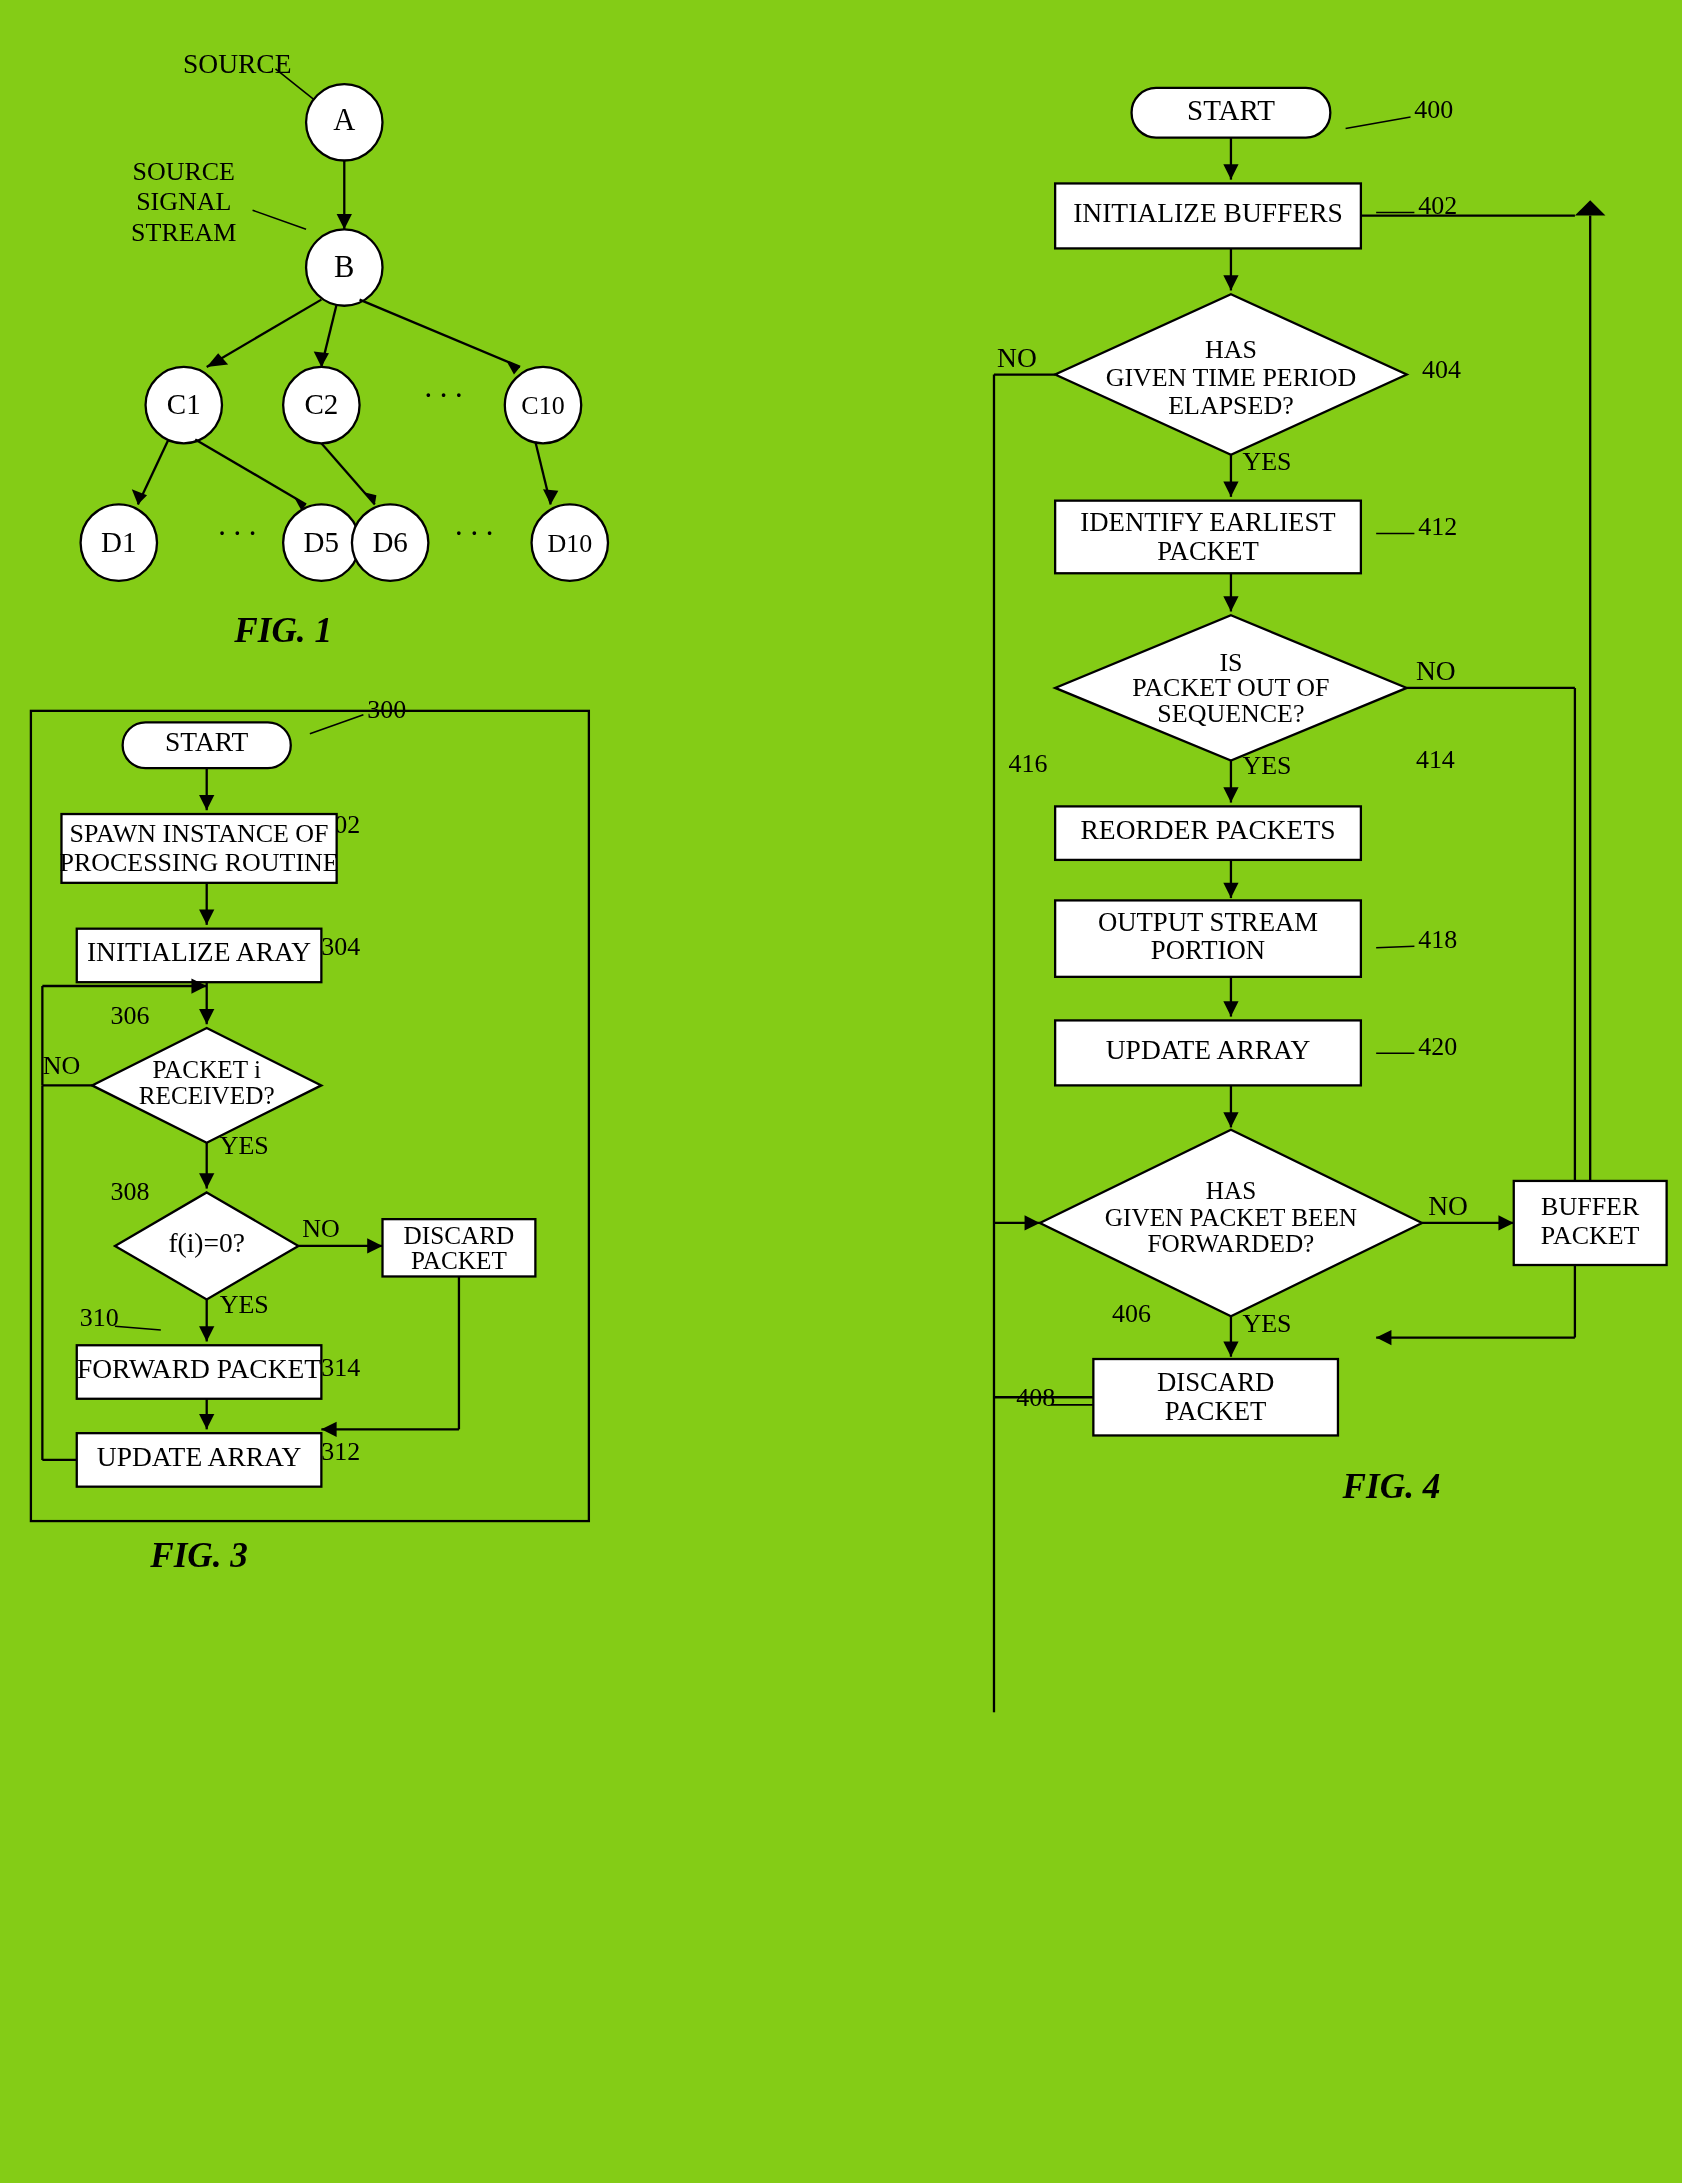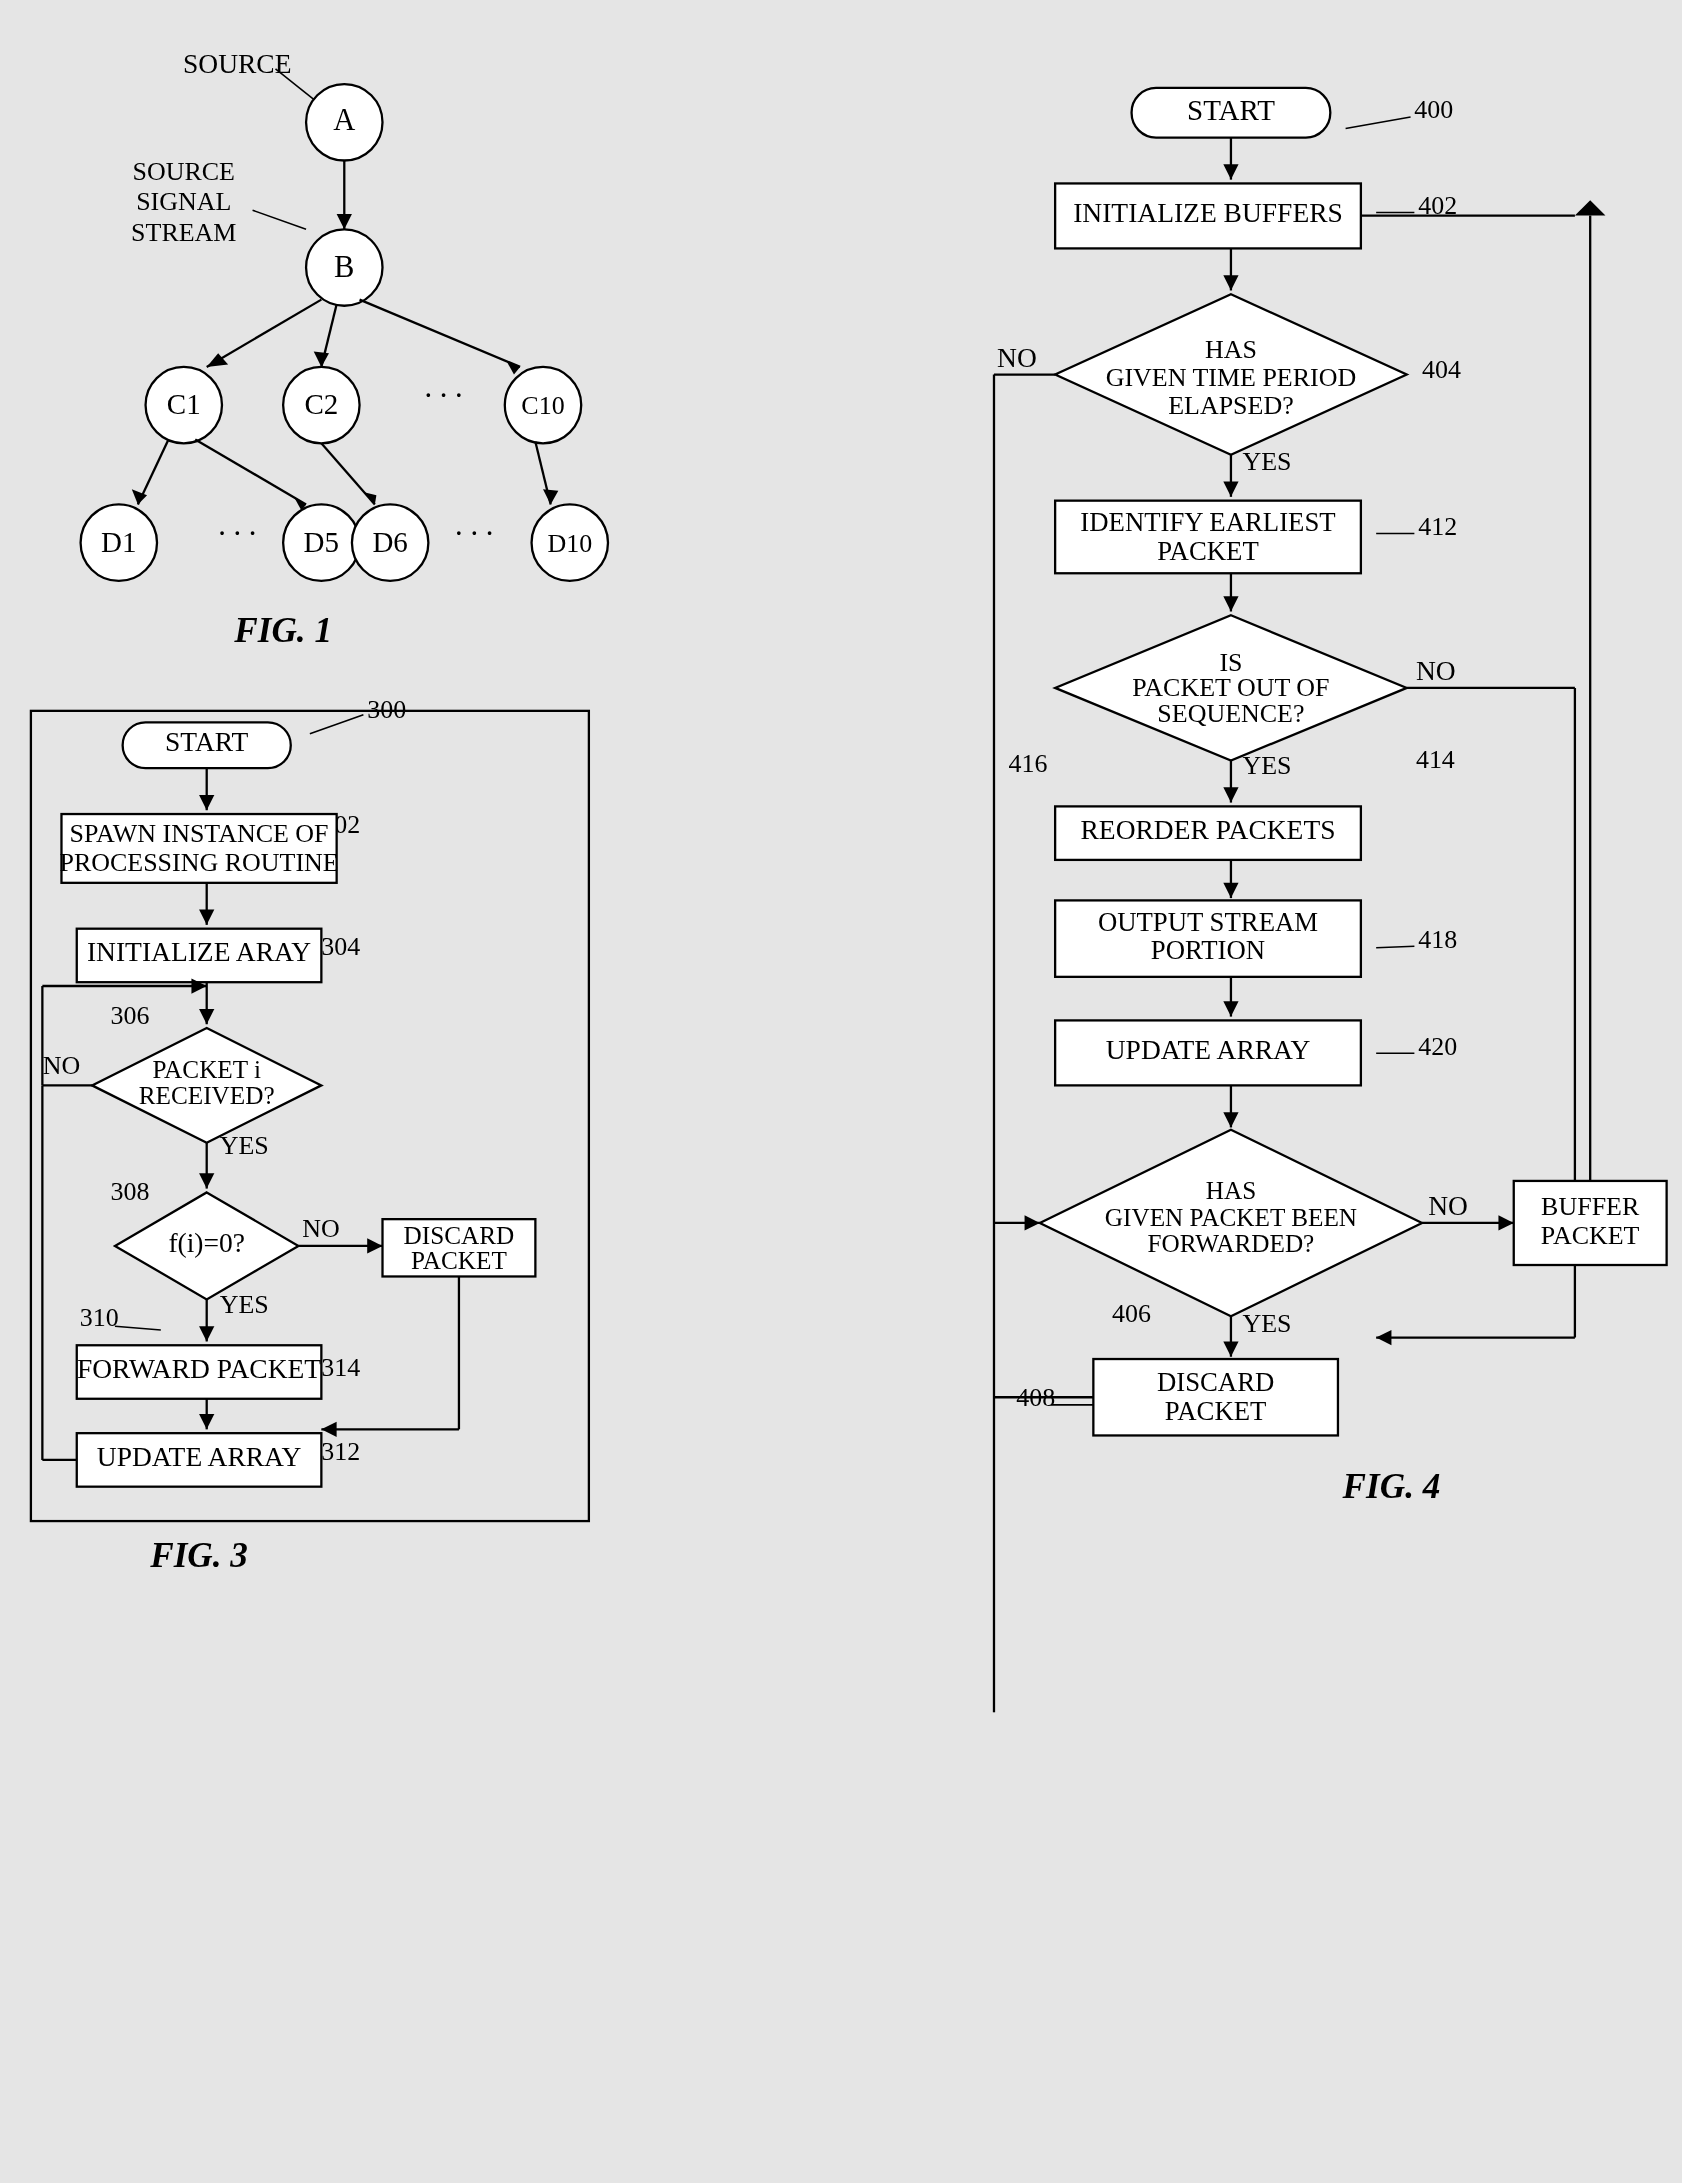--- a/index.html
+++ b/index.html
@@ -9,21 +9,21 @@
       width: 1683px;
       height: 2183px;
       position: relative;
       overflow: hidden;
     }
 
     .page {
       width: 1683px;
       height: 2183px;
       position: relative;
-      background: #e5e5e5;
+      background: #84cc16;
     }
 
     
     .diagram-svg {
       position: absolute;
       top: 0;
       left: 0;
       width: 1683px;
       height: 2183px;
     }

